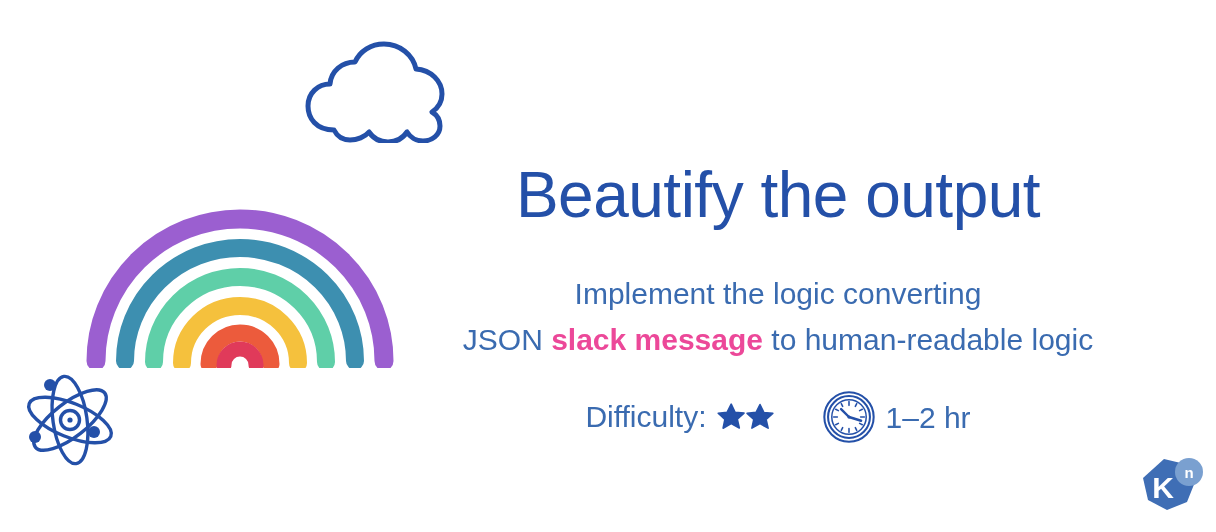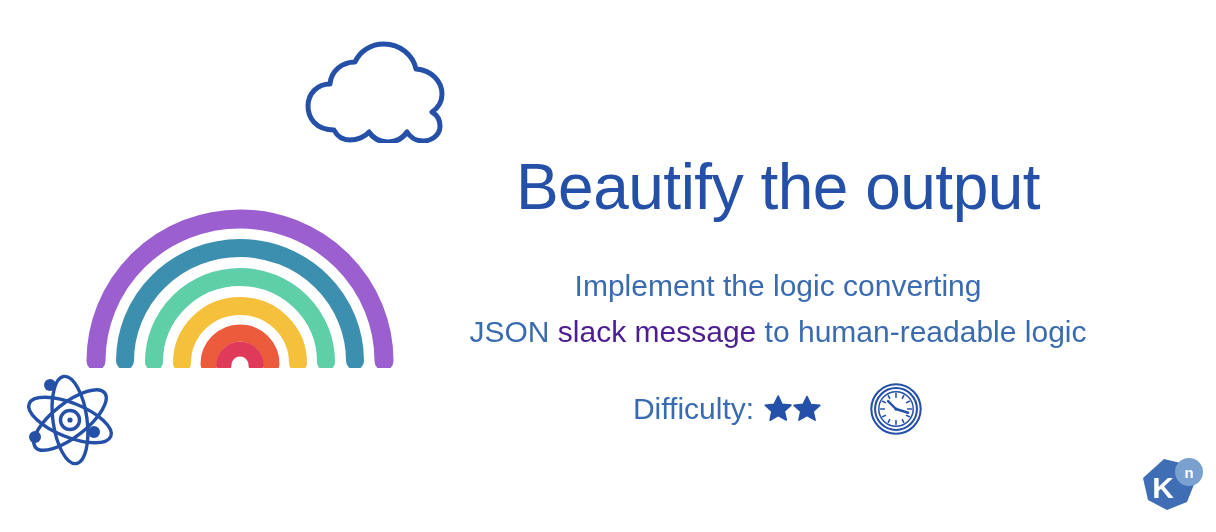--- a/index.html
+++ b/index.html
@@ -33,33 +33,33 @@
     top: 150px;
     width: 740px;
     text-align: center;
   }
   #page-title {
     font-size: 64px;
     line-height: 1.04;
     font-weight: 400;
     color: #2450A8;
     letter-spacing: -0.5px;
-    margin: 4px;
+    margin: 12px;
     white-space: nowrap;
   }
   #subtitle {
     margin-top: 42px;
     font-size: 30px;
     line-height: 1.55;
     color: #3A6BB0;
     font-weight: 400;
   }
   #subtitle .emphasis {
-    font-weight: 400;
-    color: #4c1d95;
+    font-weight: 700;
+    color: #ec4899;
   }
   .sub-line { display: block; white-space: nowrap; }
 
   
   #meta-row {
     margin-top: 26px;
     display: flex;
     align-items: center;
     justify-content: center;
     gap: 48px;
@@ -173,20 +173,21 @@
             <line x1="35.8" y1="40.4" x2="37.3" y2="43.3"></line>
             <line x1="14.7" y1="20.7" x2="17.6" y2="22.2"></line>
             <line x1="40.4" y1="35.8" x2="43.3" y2="37.3"></line>
           </g>
           <g stroke="#2450A8" stroke-linecap="round" fill="none">
             <line x1="29" y1="29" x2="20.5" y2="20.5" stroke-width="2.6"></line>
             <line x1="29" y1="29" x2="42" y2="33" stroke-width="2.6"></line>
           </g>
           <circle cx="29" cy="29" r="1.7" fill="#2450A8"></circle>
         </svg>
+        <span id="duration-label">1–2 hr</span>
       </div>
 
     </div>
   </div>
 
   <div class="art" id="logo-art">
     <svg viewBox="0 0 66 62" width="66" height="62" aria-hidden="true">
       <polygon points="25,3 46,8 56,26 48,46 28,54 9,44 4,22" fill="#3F6EB5"></polygon>
       <text x="24" y="42" font-family="Liberation Sans, sans-serif" font-size="30" font-weight="700" fill="#ffffff" text-anchor="middle">K</text>
       <circle cx="50" cy="16" r="14" fill="#7AA0D0"></circle>

